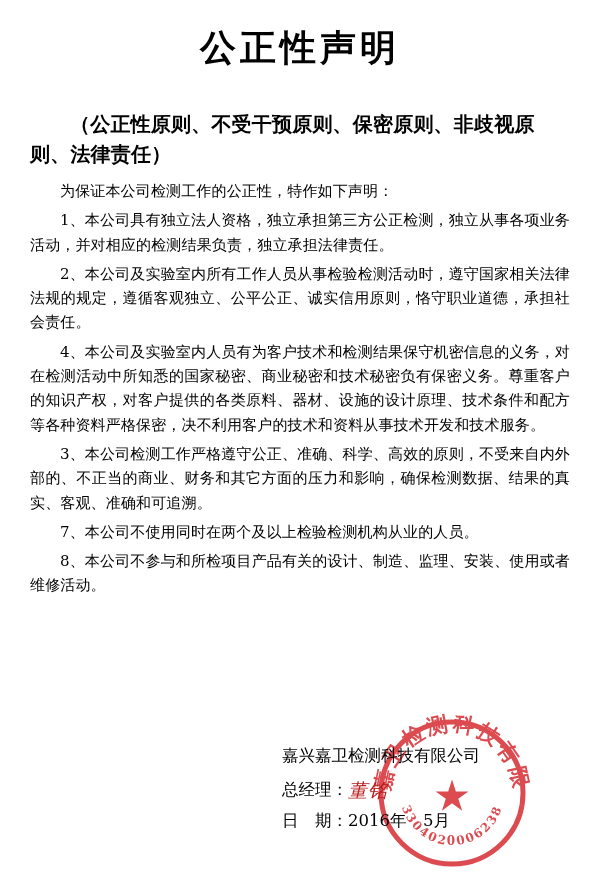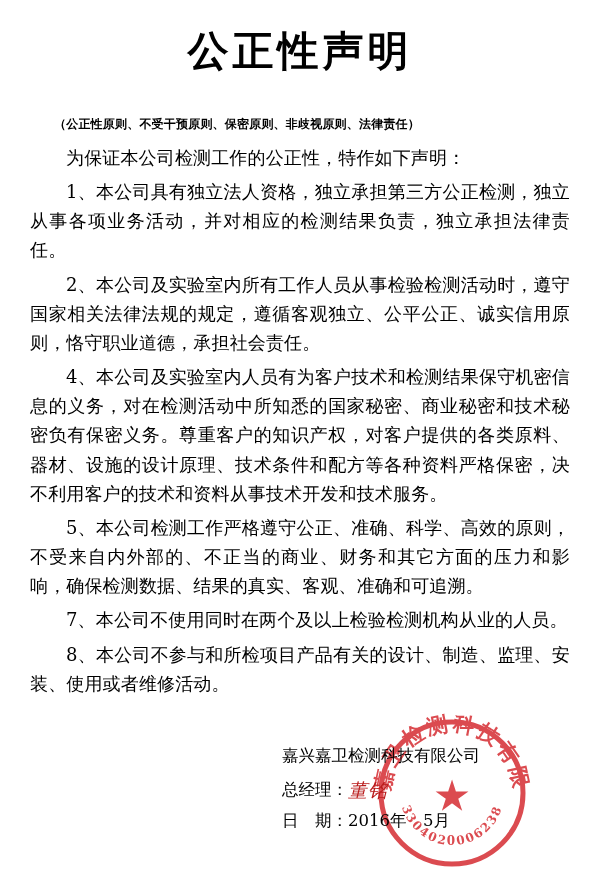--- a/index.html
+++ b/index.html
@@ -17,37 +17,37 @@
   }
   .page {
     position: relative;
     width: 600px;
     height: 889px;
     box-sizing: border-box;
     padding: 14px 30px 0 30px;
   }
   .doc-title {
     text-align: center;
-    font-size: 41px;
+    font-size: 36px;
     font-weight: bold;
     letter-spacing: 4px;
     margin: 10px 0 36px 0;
     font-family: "DejaVu Serif", "Liberation Serif", serif;
   }
   .subtitle {
     text-align: left;
-    font-size: 12px;
+    font-size: 20px;
     font-weight: bold;
     line-height: 1.5;
     text-indent: 2em;
     margin: 0 0 10px 0;
     letter-spacing: 0.2px;
   }
   .body-text p {
-    font-size: 18px;
+    font-size: 15px;
     line-height: 1.62;
     text-indent: 2em;
     margin: 0 0 5px 0;
     text-align: justify;
     letter-spacing: 0.15px;
   }
   .signature {
     position: absolute;
     right: 58px;
     bottom: 52px;
@@ -96,21 +96,21 @@
 
   <h1 class="doc-title">公正性声明</h1>
 
   <div class="subtitle">（公正性原则、不受干预原则、保密原则、非歧视原则、法律责任）</div>
 
   <div class="body-text">
     <p>为保证本公司检测工作的公正性，特作如下声明：</p>
     <p>1、本公司具有独立法人资格，独立承担第三方公正检测，独立从事各项业务活动，并对相应的检测结果负责，独立承担法律责任。</p>
     <p>2、本公司及实验室内所有工作人员从事检验检测活动时，遵守国家相关法律法规的规定，遵循客观独立、公平公正、诚实信用原则，恪守职业道德，承担社会责任。</p>
     <p>4、本公司及实验室内人员有为客户技术和检测结果保守机密信息的义务，对在检测活动中所知悉的国家秘密、商业秘密和技术秘密负有保密义务。尊重客户的知识产权，对客户提供的各类原料、器材、设施的设计原理、技术条件和配方等各种资料严格保密，决不利用客户的技术和资料从事技术开发和技术服务。</p>
-    <p>5、本公司检测工作严格遵守公正、准确、科学、高效的原则，不受来自内外部的、不正当的商业、财务和其它方面的压力和影响，确保检测数据、结果的真实、客观、准确和可追溯。</p>
+    <p>3、本公司检测工作严格遵守公正、准确、科学、高效的原则，不受来自内外部的、不正当的商业、财务和其它方面的压力和影响，确保检测数据、结果的真实、客观、准确和可追溯。</p>
     <p>7、本公司不使用同时在两个及以上检验检测机构从业的人员。</p>
     <p>8、本公司不参与和所检项目产品有关的设计、制造、监理、安装、使用或者维修活动。</p>
   </div>
 
   <div class="seal">
     <svg width="176" height="176" viewBox="0 0 176 176" xmlns="http://www.w3.org/2000/svg">
       <defs>
         <path id="sealArc" d="M 26,88 A 62,62 0 1 1 150,88" fill="none"></path>
         <path id="sealArcBottom" d="M 36,88 A 52,52 0 0 0 140,88" fill="none"></path>
       </defs>

